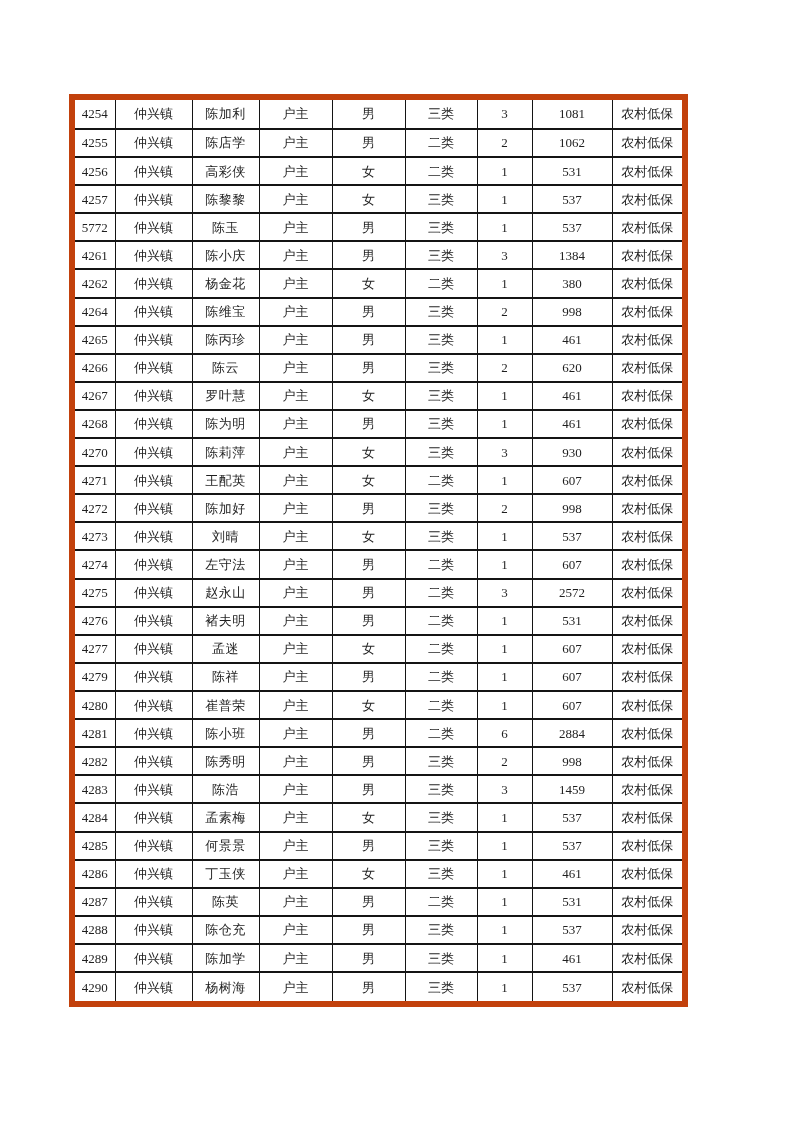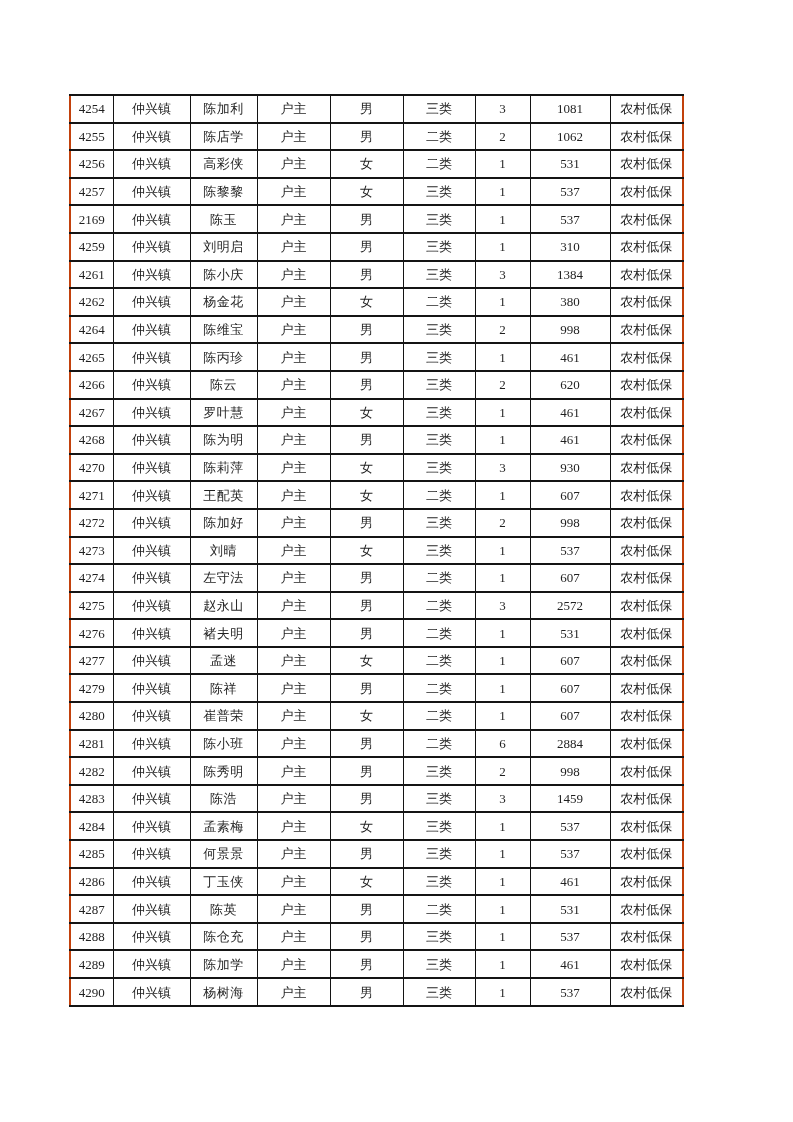--- a/index.html
+++ b/index.html
@@ -40,21 +40,21 @@
     text-align: center;
     vertical-align: middle;
     font-size: 13px;
     line-height: 1;
     padding: 0;
     white-space: nowrap;
     overflow: hidden;
     color: #1f1f1f;
   }
   table.record-table {
-    border: 2px solid #c2410c;
+    border: 6px solid #c2410c;
   }
   td.c-serial { font-size: 13px; }
   td.c-name { letter-spacing: 0.5px; }
 </style>
 </head>
 <body>
 
 <div class="sheet">
   <table class="record-table">
     <colgroup>
@@ -107,39 +107,28 @@
           <td class="c-town">仲兴镇</td>
           <td class="c-name">陈黎黎</td>
           <td class="c-relation">户主</td>
           <td class="c-gender">女</td>
           <td class="c-category">三类</td>
           <td class="c-count">1</td>
           <td class="c-amount">537</td>
           <td class="c-type">农村低保</td>
         </tr>
         <tr>
-          <td class="c-serial">2169</td>
+          <td class="c-serial">5772</td>
           <td class="c-town">仲兴镇</td>
           <td class="c-name">陈玉</td>
           <td class="c-relation">户主</td>
           <td class="c-gender">男</td>
           <td class="c-category">三类</td>
           <td class="c-count">1</td>
           <td class="c-amount">537</td>
-          <td class="c-type">农村低保</td>
-        </tr>
-        <tr>
-          <td class="c-serial">4259</td>
-          <td class="c-town">仲兴镇</td>
-          <td class="c-name">刘明启</td>
-          <td class="c-relation">户主</td>
-          <td class="c-gender">男</td>
-          <td class="c-category">三类</td>
-          <td class="c-count">1</td>
-          <td class="c-amount">310</td>
           <td class="c-type">农村低保</td>
         </tr>
         <tr>
           <td class="c-serial">4261</td>
           <td class="c-town">仲兴镇</td>
           <td class="c-name">陈小庆</td>
           <td class="c-relation">户主</td>
           <td class="c-gender">男</td>
           <td class="c-category">三类</td>
           <td class="c-count">3</td>

